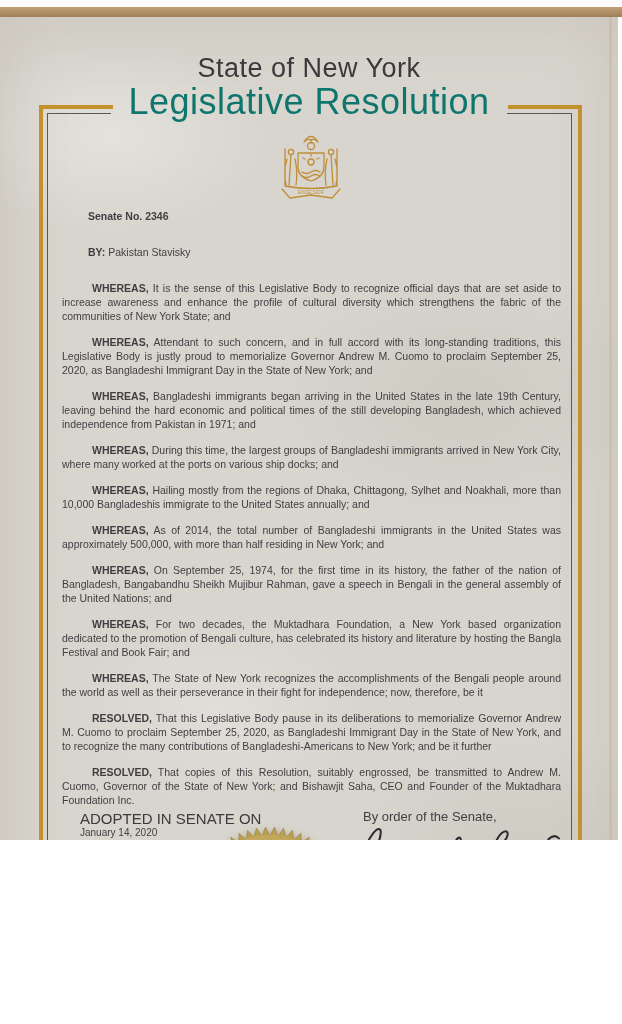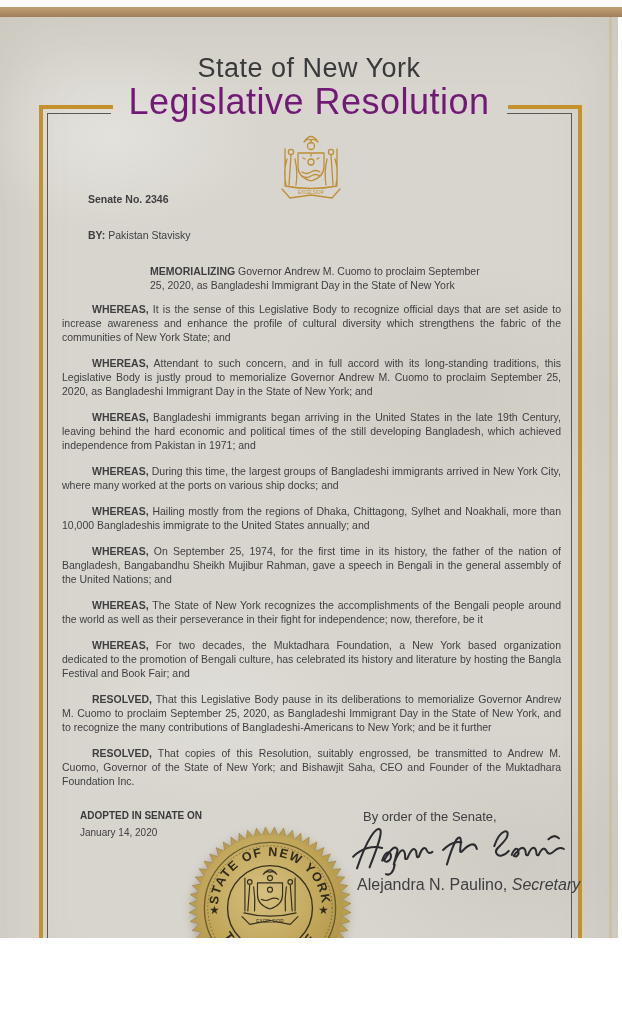--- a/index.html
+++ b/index.html
@@ -1,16 +1,16 @@
 <!DOCTYPE html>
 <html><head>
 <meta charset="utf-8">
 <style>
   html,body{margin:0;padding:0;background:#ffffff;font-family:"Liberation Sans",sans-serif;}
-  .stage{position:relative;width:622px;height:938px;overflow:hidden;background:#fdfdfc;}
+  .stage{position:relative;width:622px;height:840px;overflow:hidden;background:#fdfdfc;}
   .desk-strip{position:absolute;left:0;top:7px;width:622px;height:10px;
     background:linear-gradient(#c3a075,#a07e58);z-index:0;}
   .paper{position:absolute;left:0;top:17px;width:618px;height:991px;z-index:1;
     background:
       radial-gradient(260px 160px at 18% 12%, rgba(255,255,255,.30), transparent 60%),
       radial-gradient(300px 200px at 75% 38%, rgba(125,118,104,.10), transparent 65%),
       radial-gradient(240px 160px at 35% 70%, rgba(255,255,255,.22), transparent 60%),
       radial-gradient(280px 200px at 85% 85%, rgba(120,112,96,.10), transparent 65%),
       #d8d5ce;
     box-shadow:inset 0 0 70px rgba(140,130,108,.20);}
@@ -18,34 +18,34 @@
     background:rgba(198,164,96,.28);z-index:1;}
 
   
   .frame-piece{position:absolute;z-index:2;}
   .gold{background:#c4912c;}
   .thin{background:#5a5852;}
 
   .state-title{position:absolute;left:0;top:53px;width:618px;text-align:center;
     font-size:27px;letter-spacing:.5px;color:#3a3a3c;z-index:3;}
   .doc-title{position:absolute;left:0;top:81px;width:618px;text-align:center;
-    font-size:36px;letter-spacing:.5px;color:#701a75;z-index:3;}
+    font-size:36px;letter-spacing:.5px;color:#0f766e;z-index:3;}
 
   .emblem{position:absolute;left:265px;top:129px;width:92px;height:84px;z-index:3;}
 
-  .body-text{position:absolute;left:50px;top:192px;width:523px;z-index:3;
+  .body-text{position:absolute;left:50px;top:209px;width:523px;z-index:3;
     font-size:10.5px;line-height:14px;color:#3f3e41;}
   .body-text p{margin:12px;}
   .senate-no{font-weight:bold;margin:0 0 22px 38px !important;}
   .by-line{margin:0 0 22px 38px !important;}
   .mem{margin:0 88px 10px 100px !important;}
   .clause{margin-top:8px !important;text-align:justify;text-indent:30px;}
   .lead{font-weight:bold;}
 
-  .adopted-label{position:absolute;left:80px;top:810px;font-size:10px;font-weight:bold;color:#3b3b3d;z-index:3;}
+  .adopted-label{position:absolute;left:80px;top:810px;font-size:15px;font-weight:normal;color:#3b3b3d;z-index:3;}
   .adopted-date{position:absolute;left:80px;top:827px;font-size:10px;color:#3f3e41;z-index:3;}
   .by-order{position:absolute;left:363px;top:809px;font-size:13px;color:#3f3e41;z-index:3;}
   .signature{position:absolute;left:346px;top:820px;width:225px;height:58px;z-index:3;}
   .secretary{position:absolute;left:357px;top:876px;font-size:16px;color:#3f3e41;z-index:3;}
   .secretary .title-italic{font-style:italic;}
 
   .ribbon{position:absolute;z-index:4;transform-origin:top center;}
   .ribbon-left{left:236px;top:918px;width:33px;height:104px;
     background:linear-gradient(100deg,#2a5fb8,#3d79da);transform:skewX(-4deg);}
   .ribbon-right{left:272px;top:918px;width:41px;height:104px;
@@ -92,29 +92,29 @@
       <path d="M66,26 L68,56 M62,30 q-3,13 -1,26 M70,30 q4,13 1,26 M72,20 V56"></path>
       <path d="M20,57 Q46,62 72,57"></path>
       <path d="M17,60 L25,69 L46,66 L67,69 L75,60"></path>
     </g>
     <text x="46" y="65" font-size="4.5" text-anchor="middle" fill="#bf8f38">EXCELSIOR</text>
   </svg>
 
   <div class="body-text">
     <p class="senate-no">Senate No. 2346</p>
     <p class="by-line"><span class="lead">BY:</span><span> Pakistan Stavisky</span></p>
-    <p class="mem"><span class="lead">MEMORIALIZING</span><span> Governor Andrew M. Cuomo to proclaim September 25, 2020, as Bangladeshi Immigrant Day in the State of New York</span></p>
     <p class="clause"><span class="lead">WHEREAS,</span><span> It is the sense of this Legislative Body to recognize official days that are set aside to increase awareness and enhance the profile of cultural diversity which strengthens the fabric of the communities of New York State; and</span></p>
     <p class="clause"><span class="lead">WHEREAS,</span><span> Attendant to such concern, and in full accord with its long-standing traditions, this Legislative Body is justly proud to memorialize Governor Andrew M. Cuomo to proclaim September 25, 2020, as Bangladeshi Immigrant Day in the State of New York; and</span></p>
     <p class="clause"><span class="lead">WHEREAS,</span><span> Bangladeshi immigrants began arriving in the United States in the late 19th Century, leaving behind the hard economic and political times of the still developing Bangladesh, which achieved independence from Pakistan in 1971; and</span></p>
     <p class="clause"><span class="lead">WHEREAS,</span><span> During this time, the largest groups of Bangladeshi immigrants arrived in New York City, where many worked at the ports on various ship docks; and</span></p>
     <p class="clause"><span class="lead">WHEREAS,</span><span> Hailing mostly from the regions of Dhaka, Chittagong, Sylhet and Noakhali, more than 10,000 Bangladeshis immigrate to the United States annually; and</span></p>
+    <p class="clause"><span class="lead">WHEREAS,</span><span> As of 2014, the total number of Bangladeshi immigrants in the United States was approximately 500,000, with more than half residing in New York; and</span></p>
     <p class="clause"><span class="lead">WHEREAS,</span><span> On September 25, 1974, for the first time in its history, the father of the nation of Bangladesh, Bangabandhu Sheikh Mujibur Rahman, gave a speech in Bengali in the general assembly of the United Nations; and</span></p>
+    <p class="clause"><span class="lead">WHEREAS,</span><span> For two decades, the Muktadhara Foundation, a New York based organization dedicated to the promotion of Bengali culture, has celebrated its history and literature by hosting the Bangla Festival and Book Fair; and</span></p>
     <p class="clause"><span class="lead">WHEREAS,</span><span> The State of New York recognizes the accomplishments of the Bengali people around the world as well as their perseverance in their fight for independence; now, therefore, be it</span></p>
-    <p class="clause"><span class="lead">WHEREAS,</span><span> For two decades, the Muktadhara Foundation, a New York based organization dedicated to the promotion of Bengali culture, has celebrated its history and literature by hosting the Bangla Festival and Book Fair; and</span></p>
     <p class="clause"><span class="lead">RESOLVED,</span><span> That this Legislative Body pause in its deliberations to memorialize Governor Andrew M. Cuomo to proclaim September 25, 2020, as Bangladeshi Immigrant Day in the State of New York, and to recognize the many contributions of Bangladeshi-Americans to New York; and be it further</span></p>
     <p class="clause"><span class="lead">RESOLVED,</span><span> That copies of this Resolution, suitably engrossed, be transmitted to Andrew M. Cuomo, Governor of the State of New York; and Bishawjit Saha, CEO and Founder of the Muktadhara Foundation Inc.</span></p>
   </div>
 
   <div class="adopted-label">ADOPTED IN SENATE ON</div>
   <div class="adopted-date">January 14, 2020</div>
   <div class="by-order">By order of the Senate,</div>
 
   <svg class="signature" viewBox="0 0 230 60">
     <g fill="none" stroke="#2b2b30" stroke-width="2.1" stroke-linecap="round" stroke-linejoin="round">

